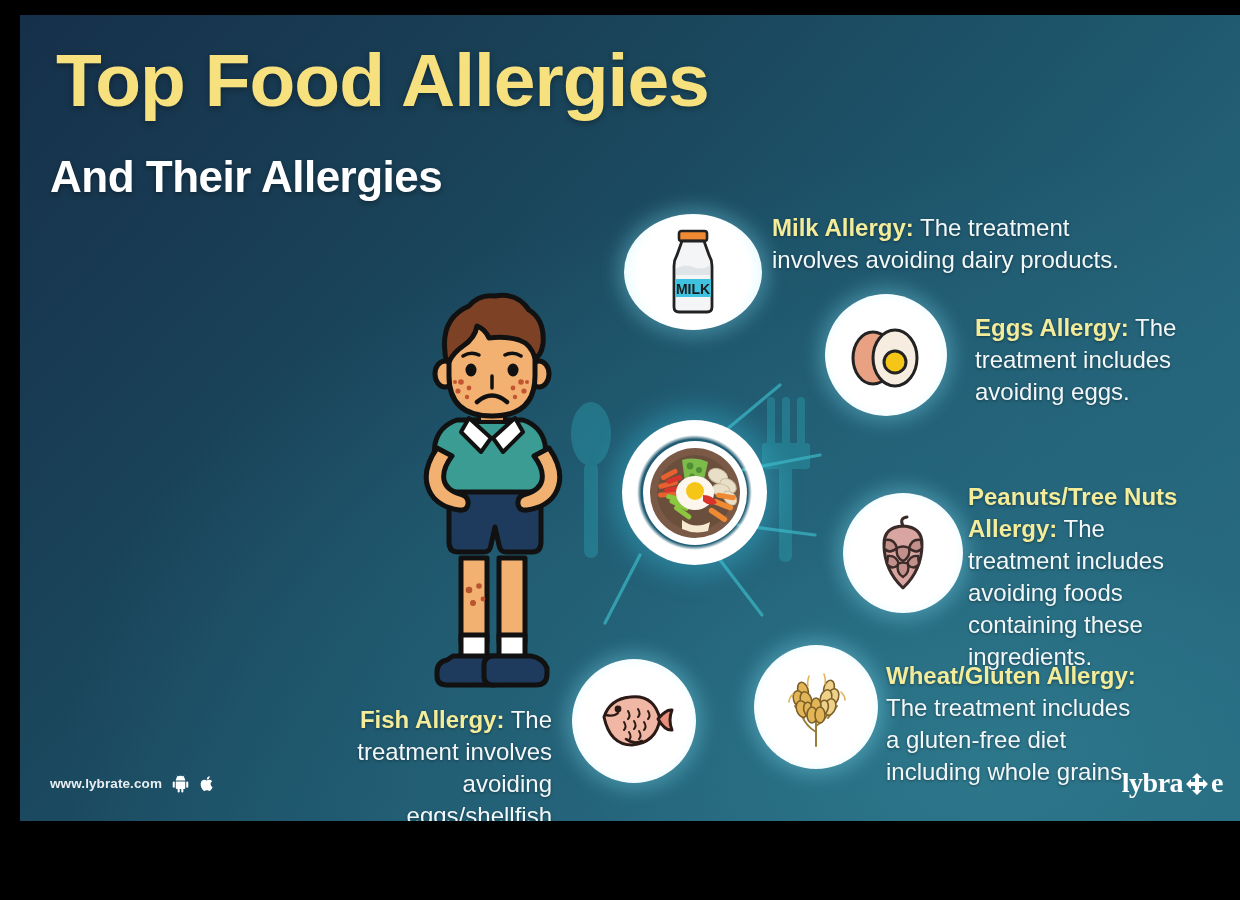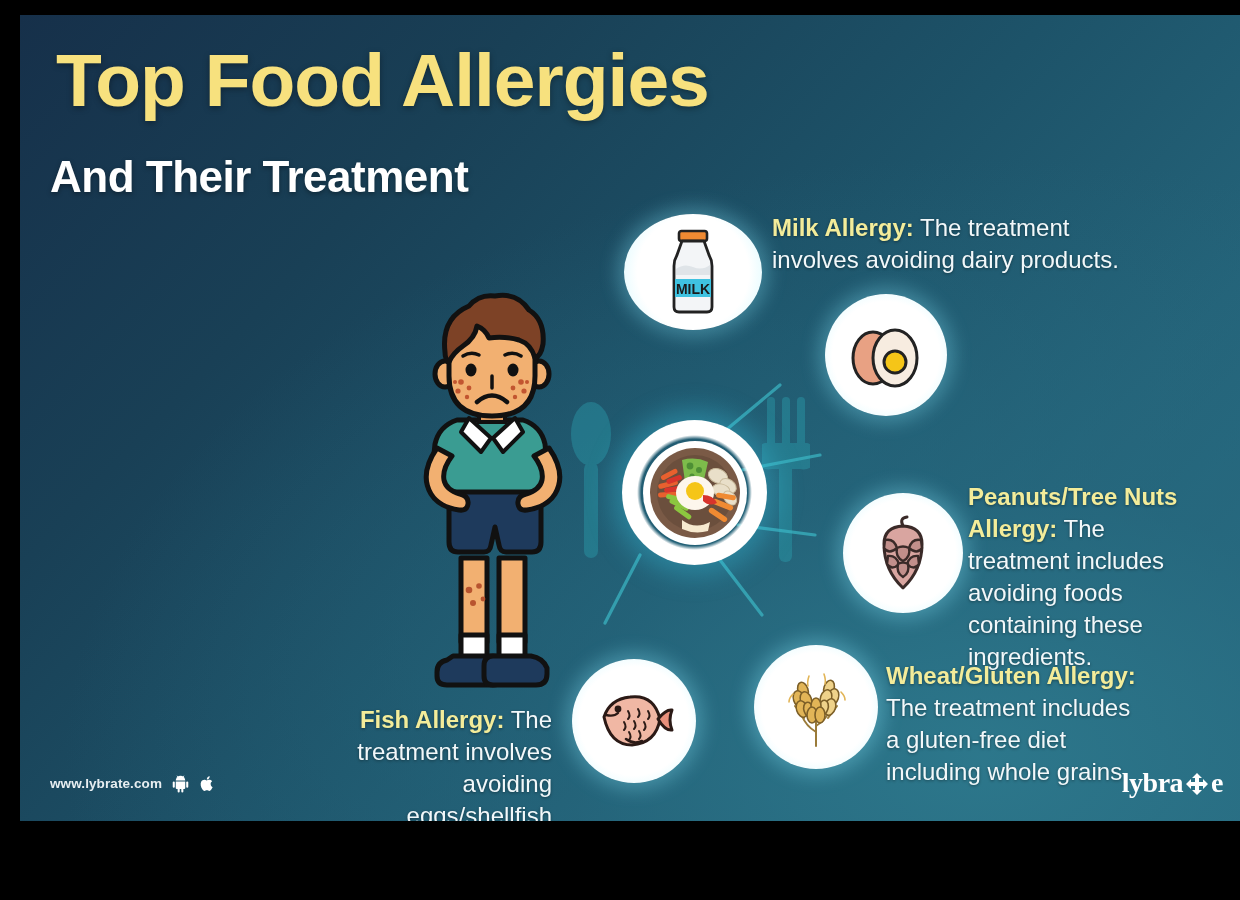--- a/index.html
+++ b/index.html
@@ -98,21 +98,21 @@
   }
   .logo .mark { display:inline-flex; align-items:center; margin: 0 0px; transform: translateY(2px); }
 </style>
 </head>
 <body>
 
 <div id="stage">
   <div id="canvas">
 
     <div class="title">Top Food Allergies</div>
-    <div class="subtitle">And Their Treatment</div>
+    <div class="subtitle">And Their Allergies</div>
 
     <svg class="cutlery" style="left:548px; top:385px;" width="46" height="160" viewBox="0 0 46 160">
       <ellipse cx="23" cy="34" rx="20" ry="32" fill="#2b9fae"></ellipse>
       <rect x="16" y="62" width="14" height="96" rx="7" fill="#2b9fae"></rect>
     </svg>
 
     <svg class="cutlery" style="left:742px; top:382px;" width="48" height="165" viewBox="0 0 48 165">
       <rect x="5" y="0" width="8" height="52" rx="4" fill="#2b9fae"></rect>
       <rect x="20" y="0" width="8" height="52" rx="4" fill="#2b9fae"></rect>
       <rect x="35" y="0" width="8" height="52" rx="4" fill="#2b9fae"></rect>
@@ -252,20 +252,23 @@
     <div class="txt" style="left:752px; top:197px; width:372px;">
       <b>Milk Allergy:</b><span> The treatment involves avoiding dairy products.</span>
     </div>
 
     <div class="bubble" style="left:805px; top:279px; width:122px; height:122px;">
       <svg width="82" height="70" viewBox="0 0 82 70">
         <ellipse cx="28" cy="38" rx="20" ry="26" fill="#e8a183" stroke="#222" stroke-width="3"></ellipse>
         <ellipse cx="50" cy="38" rx="22" ry="28" fill="#f7ece0" stroke="#222" stroke-width="3"></ellipse>
         <circle cx="50" cy="42" r="11" fill="#f5c518" stroke="#222" stroke-width="3"></circle>
       </svg>
+    </div>
+    <div class="txt" style="left:955px; top:297px; width:212px;">
+      <b>Eggs Allergy:</b><span> The treatment includes avoiding eggs.</span>
     </div>
 
     <div class="bubble" style="left:823px; top:478px; width:120px; height:120px;">
       <svg width="62" height="78" viewBox="0 0 62 78">
         <path d="M31 12 q-4 -8 4 -9" stroke="#3a2a28" stroke-width="3" fill="none" stroke-linecap="round"></path>
         <path d="M31 12 q-19 1 -19 18 q0 26 19 44 q19 -18 19 -44 q0 -17 -19 -18 z" fill="#d9a5a0" stroke="#3a2a28" stroke-width="3" stroke-linejoin="round"></path>
         <g fill="#c28f8b" stroke="#3a2a28" stroke-width="2.4">
           <path d="M13 26 q9 -2 12 8 q-8 7 -13 0 z"></path>
           <path d="M49 26 q-9 -2 -12 8 q8 7 13 0 z"></path>
           <path d="M25 34 q6 -3 12 0 q2 9 -6 13 q-8 -4 -6 -13 z"></path>

